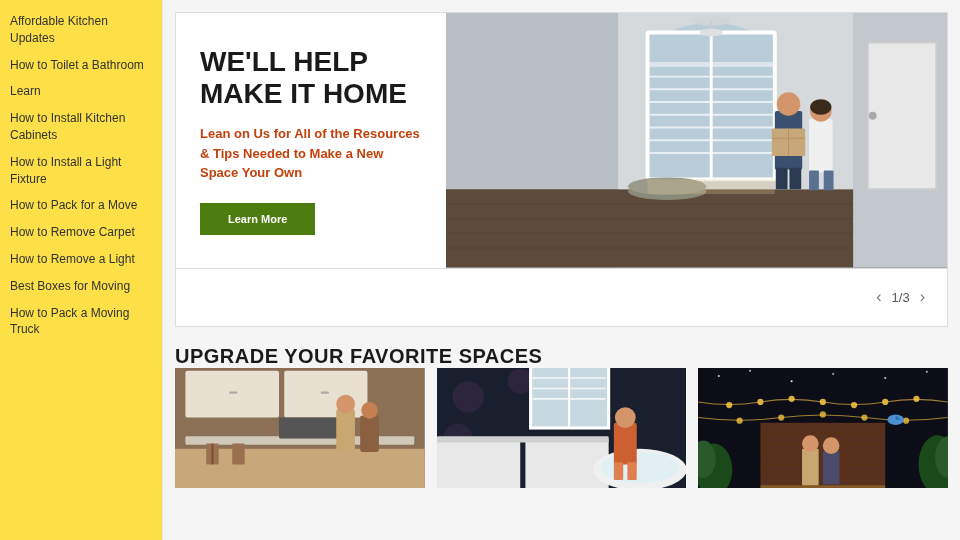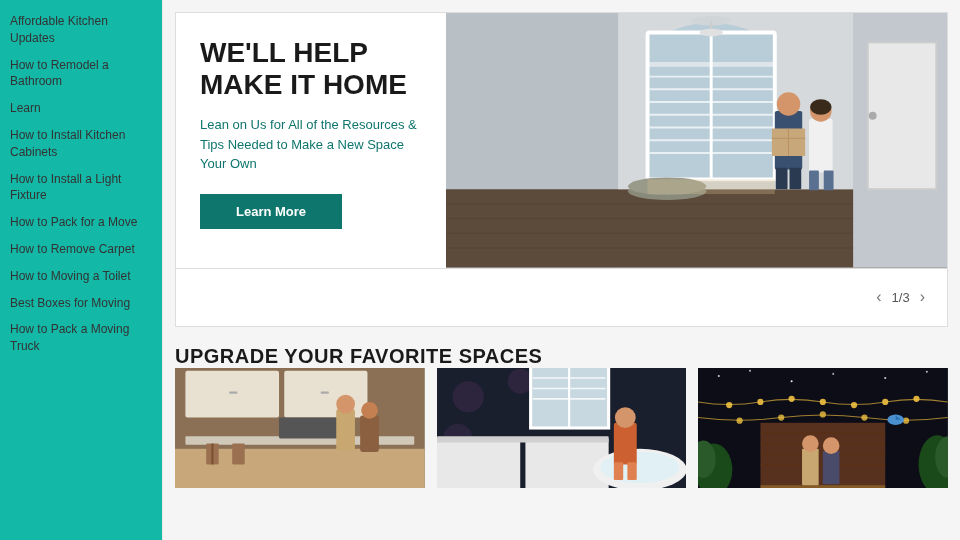--- a/index.html
+++ b/index.html
@@ -10,21 +10,21 @@
       height: 540px;
       overflow: hidden;
       display: flex;
     }
 
     
     .sidebar {
       width: 163px;
       min-width: 163px;
       padding: 8px 0;
-      background: #14b8a6;
+      background: #fde047;
       border-right: 1px solid #e8e8e8;
     }
     .sidebar-item {
       padding: 5px 10px;
       font-size: 12px;
       color: #333;
       cursor: pointer;
       line-height: 1.4;
     }
 
@@ -44,46 +44,46 @@
       border: 1px solid #ddd;
       position: relative;
     }
 
     .hero-text {
       padding: 24px 24px;
       width: 270px;
       min-width: 270px;
       display: flex;
       flex-direction: column;
-      justify-content: flex-start;
+      justify-content: center;
     }
 
     .hero-title {
       font-size: 28px;
       font-weight: 900;
       color: #1a1a1a;
       line-height: 1.15;
       margin-bottom: 14px;
       text-transform: uppercase;
     }
 
     .hero-subtitle {
       font-size: 13px;
-      color: #0f766e;
+      color: #c2410c;
       line-height: 1.5;
       margin-bottom: 20px;
-      font-weight: 400;
+      font-weight: 700;
     }
 
     .learn-more-btn {
-      background: #0f766e;
+      background: #4d7c0f;
       color: #fff;
       border: none;
-      padding: 10px 36px;
-      font-size: 13px;
+      padding: 10px 28px;
+      font-size: 11px;
       font-weight: bold;
       cursor: pointer;
       width: fit-content;
       text-transform: none;
     }
 
     .hero-image {
       flex: 1;
       overflow: hidden;
       background: #c8cdd0;
@@ -149,27 +149,27 @@
     .upgrade-card svg {
       width: 100%;
       height: 100%;
     }
   </style>
 </head>
 <body>
 
 <aside class="sidebar">
 <div class="sidebar-item">Affordable Kitchen Updates</div>
-    <div class="sidebar-item">How to Remodel a Bathroom</div>
+    <div class="sidebar-item">How to Toilet a Bathroom</div>
     <div class="sidebar-item">Learn</div>
     <div class="sidebar-item">How to Install Kitchen Cabinets</div>
     <div class="sidebar-item">How to Install a Light Fixture</div>
     <div class="sidebar-item">How to Pack for a Move</div>
     <div class="sidebar-item">How to Remove Carpet</div>
-    <div class="sidebar-item">How to Moving a Toilet</div>
+    <div class="sidebar-item">How to Remove a Light</div>
     <div class="sidebar-item">Best Boxes for Moving</div>
     <div class="sidebar-item">How to Pack a Moving Truck</div>
   </aside>
 
 <main class="main">
 
   <div class="hero-section">
     <div class="hero-text">
       <h1 class="hero-title">WE'LL HELP<br>MAKE IT HOME</h1>
       <p class="hero-subtitle">Lean on Us for All of the Resources &amp; Tips Needed to Make a New Space Your Own</p>

